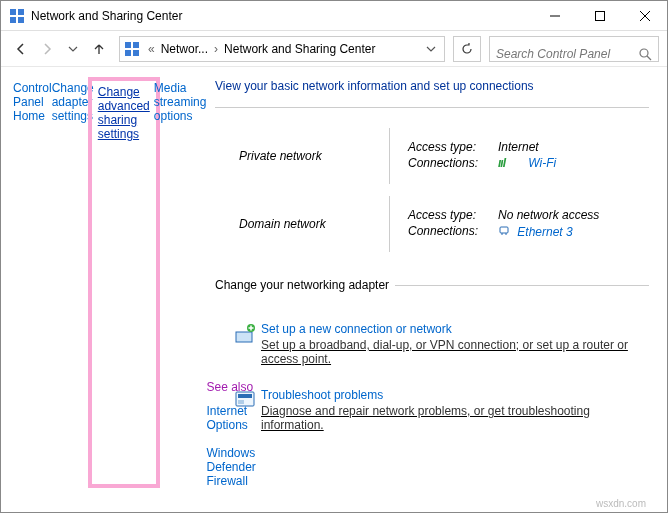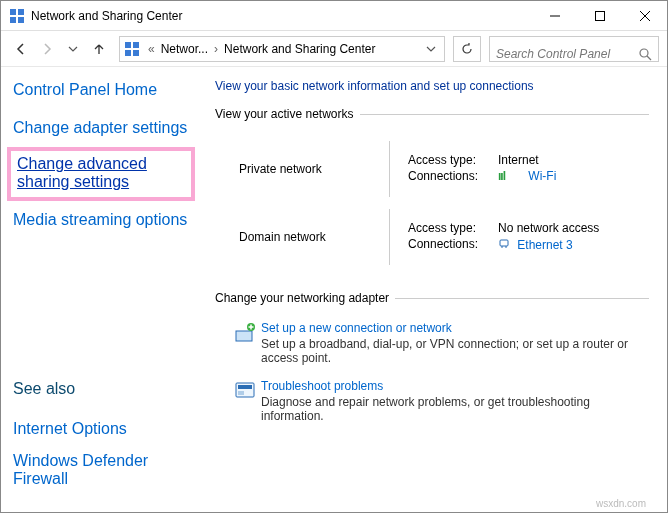--- a/index.html
+++ b/index.html
@@ -82,33 +82,33 @@
   }
   
   .body {
     display:flex;
     height: calc(100% - 66px);
   }
   .sidebar {
     width: 200px;
     padding: 14px 12px;
     display:flex;
-    flex-direction: column;
-    font-size: 16px;
+    flex-direction: row;
+    font-size: 12px;
   }
   .sidebar a, .link { color:#0066cc; text-decoration:none; cursor:pointer; }
   .side-link { margin-bottom: 14px; }
   .highlight-box {
     border: 4px solid #f9a8d4;
     padding: 4px 6px 6px 6px;
     margin: -4px -6px 10px -6px;
   }
   .highlight-box a { text-decoration: underline; color:#0033aa; }
   .see-also-block { margin-top:auto; padding-bottom:6px;}
-  .see-also-head { color:#0c4a6e; margin-bottom:22px; }
+  .see-also-head { color:#a21caf; margin-bottom:10px; }
   .main {
     flex:1;
     padding: 12px 18px 10px 14px;
     overflow:auto;
   }
   .main h1 {
     color:#003399;
     font-weight:400;
     font-size: 12px;
     margin: 0 0 14px 0;
@@ -122,31 +122,33 @@
   legend {
     padding: 0 6px 0 0;
     color:#000;
     font-size:12px;
   }
   .net-row {
     display:flex;
     align-items:center;
     margin: 12px 0 12px 14px;
     min-height: 50px;
+    font-style: italic;
   }
   .net-name { width: 150px; padding-left: 10px; }
   .net-divider { width:1px; height:56px; background:#ccc; margin: 0 18px 0 10px;}
   .net-props { font-size:12px; }
   .net-props .row { display:flex; margin-bottom:2px; }
   .net-props .lab { width:90px; }
   .wifi-icon { color:#2a9d3f; font-weight:bold; margin-right:20px; letter-spacing:-1px;}
   .eth-icon { color:#2a6db5; margin-right:4px;}
   .settings-item {
     display:flex;
-    margin: 8px 0 14px 14px;
+    margin: 22px 0 14px 14px;
+    text-decoration: underline;
   }
   .settings-item .icon-box {
     width:32px; flex: 0 0 32px;
     display:flex; align-items:flex-start; justify-content:center;
   }
   .settings-item .txt { flex:1; font-size:12px;}
   .settings-item .txt .link { display:inline-block; margin-bottom:2px;}
   .desc { color:#333; }
   .watermark {
     position: fixed;
@@ -257,21 +259,20 @@
       <div class="see-also-head">See also</div>
       <div class="side-link"><a>Internet Options</a></div>
       <div class="side-link" style="margin-bottom:4px"><a>Windows Defender Firewall</a></div>
     </div>
   </div>
 
   <div class="main">
     <h1>View your basic network information and set up connections</h1>
 
     <fieldset>
-      <legend>View your active networks</legend>
 
       <div class="net-row">
         <div class="net-name">Private network</div>
         <div class="net-divider"></div>
         <div class="net-props">
           <div class="row">
             <span class="lab">Access type:</span>
             <span>Internet</span>
           </div>
           <div class="row">

